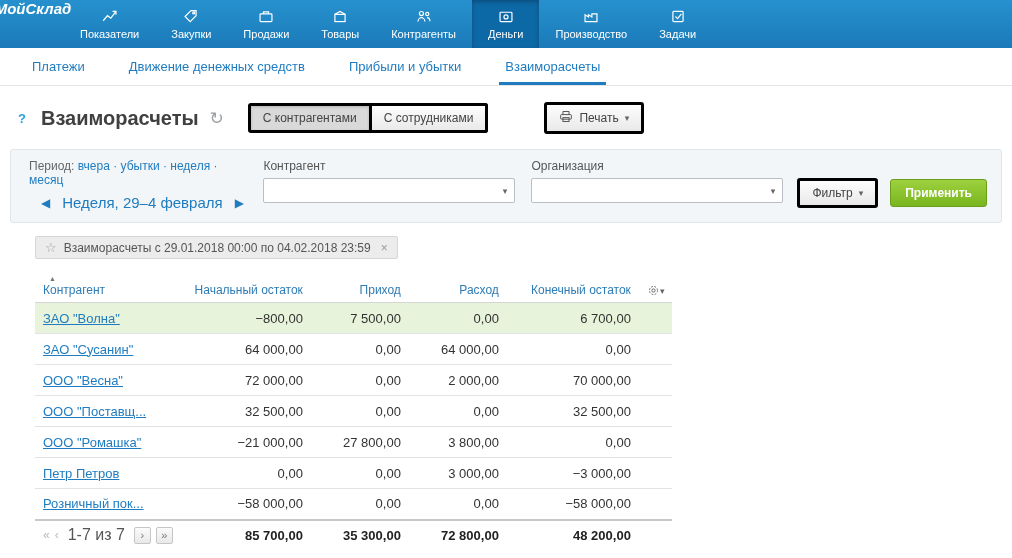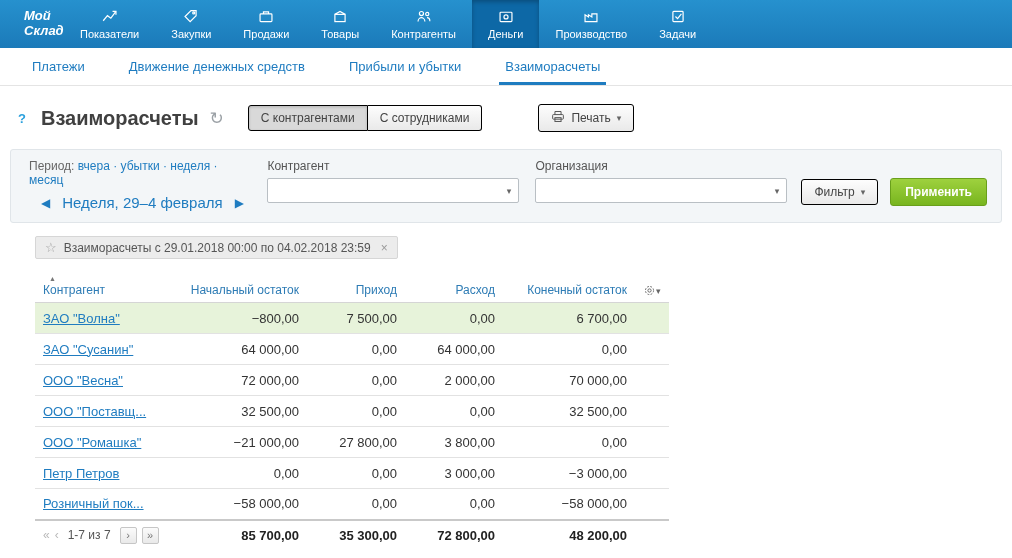--- a/index.html
+++ b/index.html
@@ -5,40 +5,40 @@
   * { box-sizing: border-box; }
   html,body { margin:0; padding:0; }
   body {
     width:1012px; height:558px; overflow:hidden;
     font-family:"Liberation Sans", sans-serif;
     background:#ffffff; color:#333;
   }
 
   
   .topbar { height:48px; background:linear-gradient(#2691ce,#1b7ab9); display:flex; align-items:stretch; }
-  .logo { width:64px; padding-left:24px; display:flex; flex-direction:column; justify-content:center;
-          color:#fff; font-weight:bold; font-style:italic; font-size:13px; line-height:1.15; cursor:pointer; }
+  .logo { width:64px; padding-left:2px; display:flex; flex-direction:row; justify-content:center;
+          color:#fff; font-weight:bold; font-style:italic; font-size:15px; line-height:1.15; cursor:pointer; }
   .nav-item { display:flex; flex-direction:column; align-items:center; justify-content:center;
               gap:3px; padding:0 16px; color:#fff; font-size:11px; cursor:pointer; white-space:nowrap; }
   .nav-item.active { background:#0d68a6; box-shadow:inset 0 2px 4px rgba(0,0,0,.25); }
   .nav-item svg { width:20px; height:17px; display:block; }
 
   
   .subnav { height:38px; display:flex; align-items:stretch; padding-left:10px; border-bottom:1px solid #e4e4e4; background:#fff; }
   .subtab { display:flex; align-items:center; padding:0 22px; font-size:13px; color:#1f7cc0; cursor:pointer; position:relative; white-space:nowrap; }
   .subtab.active::after { content:""; position:absolute; left:16px; right:16px; bottom:0; height:3px; background:#1f7cc0; }
 
   
   .page-header { display:flex; align-items:center; margin:16px 0 0 18px; height:32px; }
   .help { color:#2aa0dd; font-weight:bold; font-size:13px; cursor:pointer; }
   .page-title { font-size:20px; font-weight:bold; color:#404040; margin-left:15px; }
   .refresh { color:#9aa0a5; font-size:17px; margin-left:11px; cursor:pointer; }
 
   .btn { font-size:12px; color:#444; background:linear-gradient(#fdfdfd,#e9e9e9);
-         border:1px solid #000000; padding:5px 12px; cursor:pointer; white-space:nowrap; display:inline-flex; align-items:center; gap:6px; }
+         border:3px solid #000000; padding:5px 12px; cursor:pointer; white-space:nowrap; display:inline-flex; align-items:center; gap:6px; }
   .seg { display:inline-flex; margin-left:24px; }
   .seg .btn:first-child { border-radius:3px 0 0 3px; }
   .seg .btn:last-child  { border-radius:0 3px 3px 0; border-left:none; }
   .btn.pressed { background:#d9d9d9; box-shadow:inset 0 1px 3px rgba(0,0,0,.18); }
   .print-btn { margin-left:56px; border-radius:3px;align-items:center; }
   .caret { font-size:9px; color:#666; }
 
   
   .filter-panel { margin:15px 10px 0 10px; background:#f3f6f8; border:1px solid #e0e5e9; border-radius:3px;
                   padding:9px 14px 11px 18px; display:flex; align-items:flex-start; }
@@ -82,21 +82,21 @@
   tbody td { height:31px; border-bottom:1px solid #e2e2e2; color:#333; text-align:right; white-space:nowrap; overflow:hidden; }
   tbody td.name-cell { text-align:left; }
   tbody tr.selected { background:#e7f3da; }
   a.row-link { color:#1f7cc0; text-decoration:underline; cursor:pointer; }
   tfoot td { height:30px; border-top:2px solid #c9c9c9; font-weight:bold; color:#222; text-align:right; white-space:nowrap; }
   .pager-cell { text-align:left !important; font-weight:normal !important; font-size:11px; color:#666; }
   .pager { display:flex; align-items:center; gap:5px; }
   .pg-dis { color:#b8b8b8; font-size:12px; }
   .pg-btn { width:17px; height:17px; border:1px solid #c6c6c6; background:linear-gradient(#fbfbfb,#e9e9e9);
             border-radius:2px; color:#777; font-size:11px; line-height:15px; text-align:center; cursor:pointer; padding:0; }
-  .pg-text { margin:0 4px; color:#555; font-size:12px; }
+  .pg-text { margin:0 4px; color:#555; font-size:16px; }
 </style>
 </head>
 <body>
 
 <header class="topbar">
   <div class="logo">
     <span>Мой</span>
     <span>Склад</span>
   </div>
 

